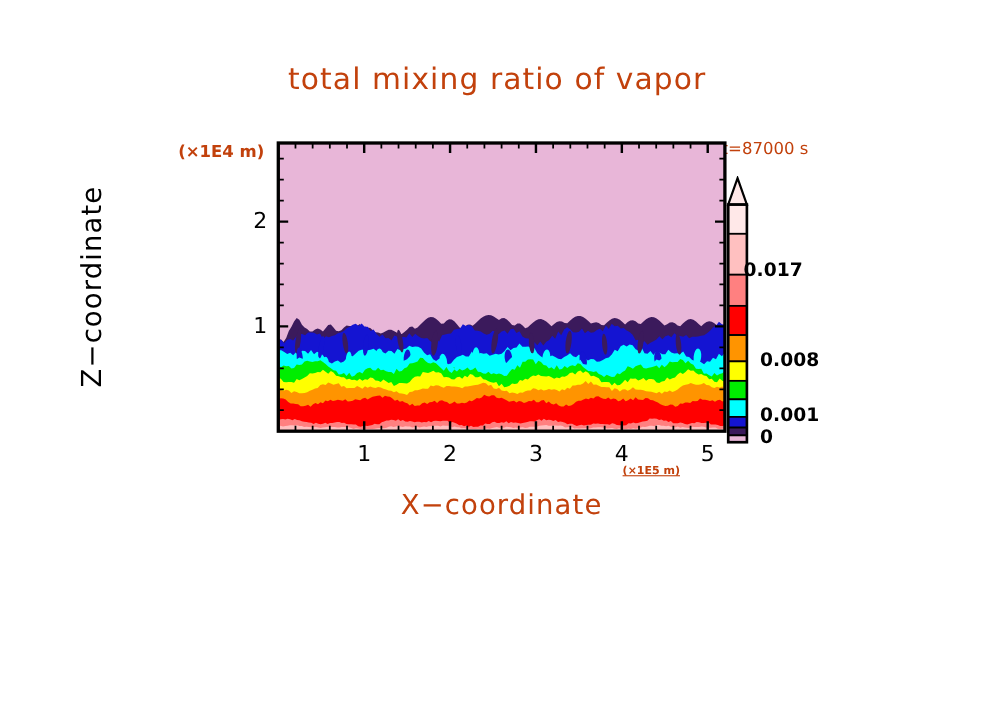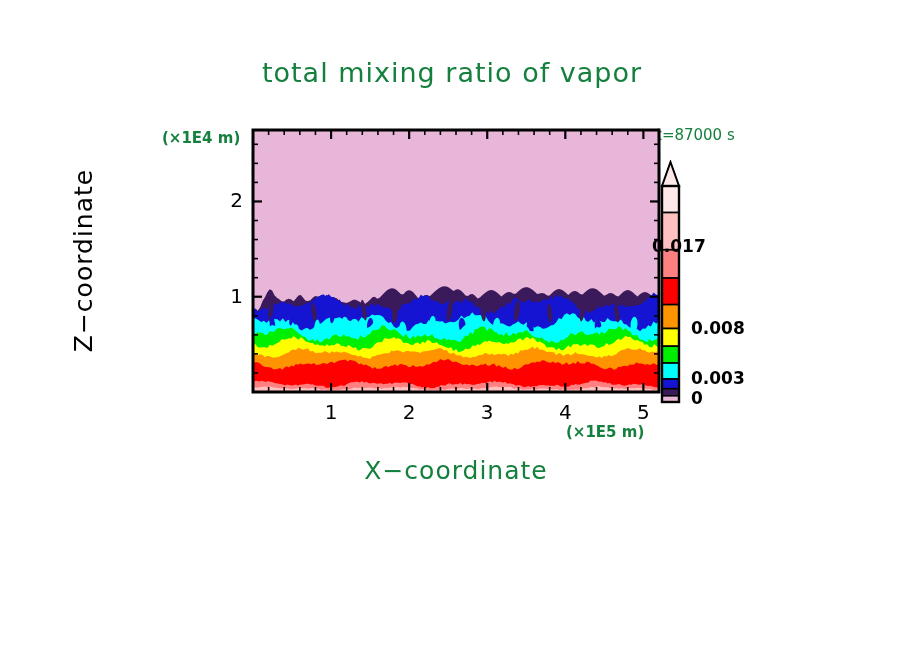--- a/index.html
+++ b/index.html
@@ -3,34 +3,34 @@
 <meta charset="utf-8">
 <style>
   html,body{margin:0;padding:0;}
   body{
     width:904px;height:654px;background:#ffffff;
     font-family:"DejaVu Sans", sans-serif;
     overflow:hidden;position:relative;
   }
   #root{position:absolute;left:0;top:0;width:904px;height:654px;}
 
-  .txt{position:absolute;color:#15803d;white-space:pre;}
+  .txt{position:absolute;color:#c2410c;white-space:pre;}
 
   #title{
     left:0;top:57px;width:904px;text-align:center;
     font-size:27px;letter-spacing:1px;
   }
   #ytop-unit{left:162px;top:90px;font-size:15px;font-weight:bold;letter-spacing:0px;margin-top:39px;}
   #time-label{left:656px;top:126px;font-size:15px;letter-spacing:0px;}
 
   #xlabel{
     left:253px;top:444px;width:406px;text-align:center;
-    font-size:25px;letter-spacing:1px;margin-top:12px;
-  }
-  #xunit{left:566px;top:423px;font-size:15px;font-weight:bold;}
+    font-size:25px;letter-spacing:1px;
+  }
+  #xunit{left:566px;top:423px;font-size:10px;font-weight:bold;text-decoration:underline;}
 
   #ylabel{
     position:absolute;left:-57px;top:246px;width:280px;text-align:center;
     font-size:25px;letter-spacing:1px;color:#000;
     transform:rotate(-90deg);transform-origin:center center;
   }
 
   .tick-num{font-size:20px;color:#000;position:absolute;text-align:center;}
 
   .cb-num{position:absolute;font-size:17px;color:#000;font-weight:bold;white-space:pre;}
@@ -207,19 +207,19 @@
   <div id="ticklabels">
       <div class="tick-num" style="left: 311.077px; top: 400px; width: 40px;">1</div>
       <div class="tick-num" style="left: 389.154px; top: 400px; width: 40px;">2</div>
       <div class="tick-num" style="left: 467.231px; top: 400px; width: 40px;">3</div>
       <div class="tick-num" style="left: 545.308px; top: 400px; width: 40px;">4</div>
       <div class="tick-num" style="left: 623.385px; top: 400px; width: 40px;">5</div>
       <div class="tick-num" style="left: 215px; top: 283.727px; width: 28px; text-align: right;">1</div>
       <div class="tick-num" style="left: 215px; top: 188.455px; width: 28px; text-align: right;">2</div>
     </div>
   <div id="cblabels">
-      <div class="cb-num" style="left: 652px; top: 236px; text-align: right;">0.017</div>
+      <div class="cb-num" style="left: 676px; top: 236px; text-align: right;">0.017</div>
       <div class="cb-num" style="left: 691px; top: 318px; text-align: right;">0.008</div>
-      <div class="cb-num" style="left: 691px; top: 368px;">0.003</div>
+      <div class="cb-num" style="left: 691px; top: 368px;">0.001</div>
       <div class="cb-num" style="left: 691px; top: 388px;">0</div>
     </div>
 
 </div>
 
 </body></html>

